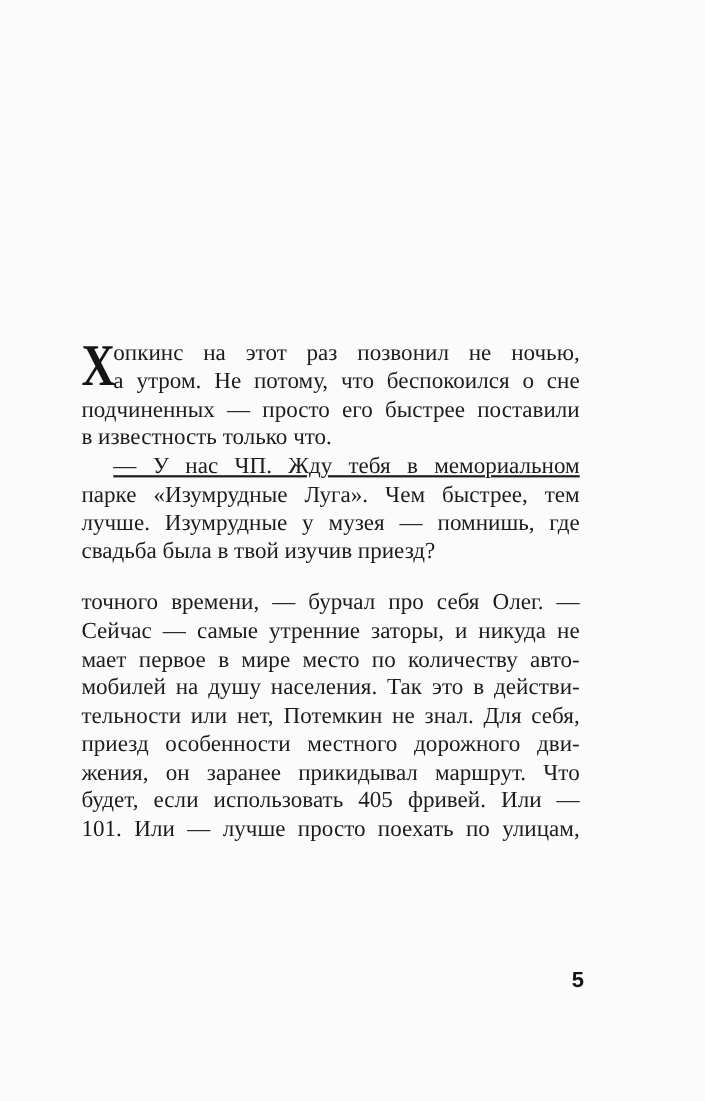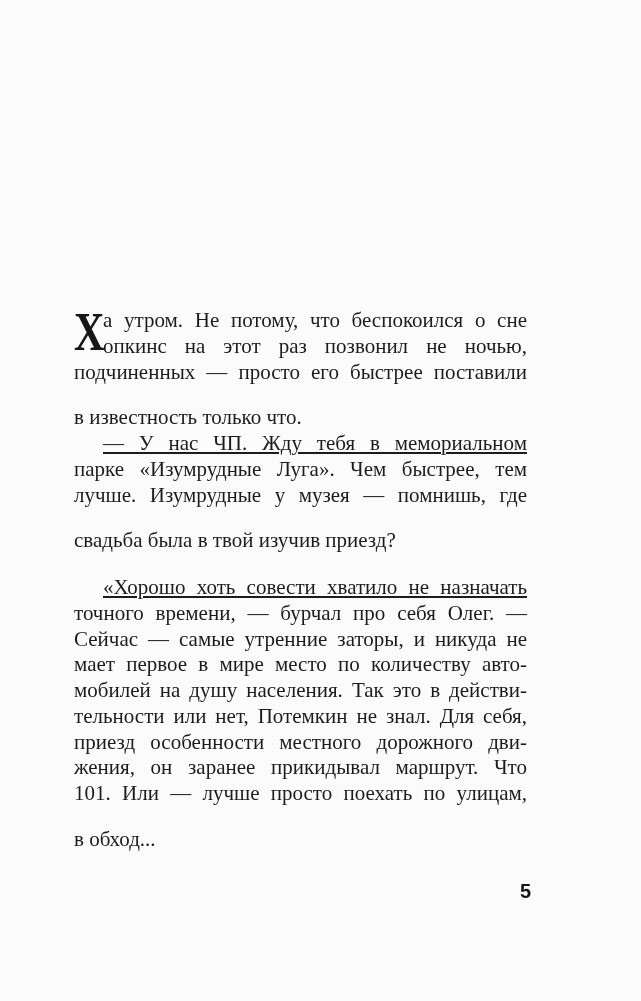--- a/index.html
+++ b/index.html
@@ -25,21 +25,21 @@
     color: #1c1c1c;
   }
 
   .para { overflow: visible; }
 
   .line {
     text-align: justify;
     text-align-last: justify;
     white-space: normal;
   }
-  .line.last { text-align-last: left; margin-top: 20px; }
+  .line.last { text-align-last: left; }
 
   .indented .line.first { text-indent: 29px; text-decoration: underline; }
 
   .dropcap {
     float: left;
     width: 29px;
     height: 51px;
     font-family: "Liberation Serif", serif;
     font-weight: 700;
     font-size: 54px;
@@ -65,48 +65,47 @@
 </style>
 </head>
 <body>
 
 <div class="page" style="background: rgb(251, 251, 251);">
 
   <div class="text-block" style="color: rgb(28, 28, 28);">
 
     <div class="para">
       <span class="dropcap">Х</span>
+      <div class="line first">опкинс на этот раз позвонил не ночью,</div>
       <div class="line">а утром. Не потому, что беспокоился о сне</div>
-      <div class="line first">опкинс на этот раз позвонил не ночью,</div>
       <div class="line">подчиненных — просто его быстрее поставили</div>
       <div class="line last">в известность только что.</div>
     </div>
 
     <div class="para indented">
       <div class="line first">— У нас ЧП. Жду тебя в мемориальном</div>
       <div class="line">парке «Изумрудные Луга». Чем быстрее, тем</div>
       <div class="line">лучше. Изумрудные у музея — помнишь, где</div>
       <div class="line last">свадьба была в твой изучив приезд?</div>
     </div>
 
     <div class="scene-break"></div>
 
     <div class="para indented">
-      <div class="line first">«Хорошо хоть совести хватило не назначать</div>
       <div class="line">точного времени, — бурчал про себя Олег. —</div>
       <div class="line">Сейчас — самые утренние заторы, и никуда не</div>
     </div>
 
     <div class="para indented">
       <div class="line">мает первое в мире место по количеству авто-</div>
       <div class="line">мобилей на душу населения. Так это в действи-</div>
       <div class="line">тельности или нет, Потемкин не знал. Для себя,</div>
       <div class="line">приезд особенности местного дорожного дви-</div>
       <div class="line">жения, он заранее прикидывал маршрут. Что</div>
+      <div class="line">будет, если использовать 405 фривей. Или —</div>
       <div class="line">101. Или — лучше просто поехать по улицам,</div>
-      <div class="line last">в обход...</div>
     </div>
 
   </div>
 
   <div class="page-number">5</div>
 
 </div>
 
 </body></html>

